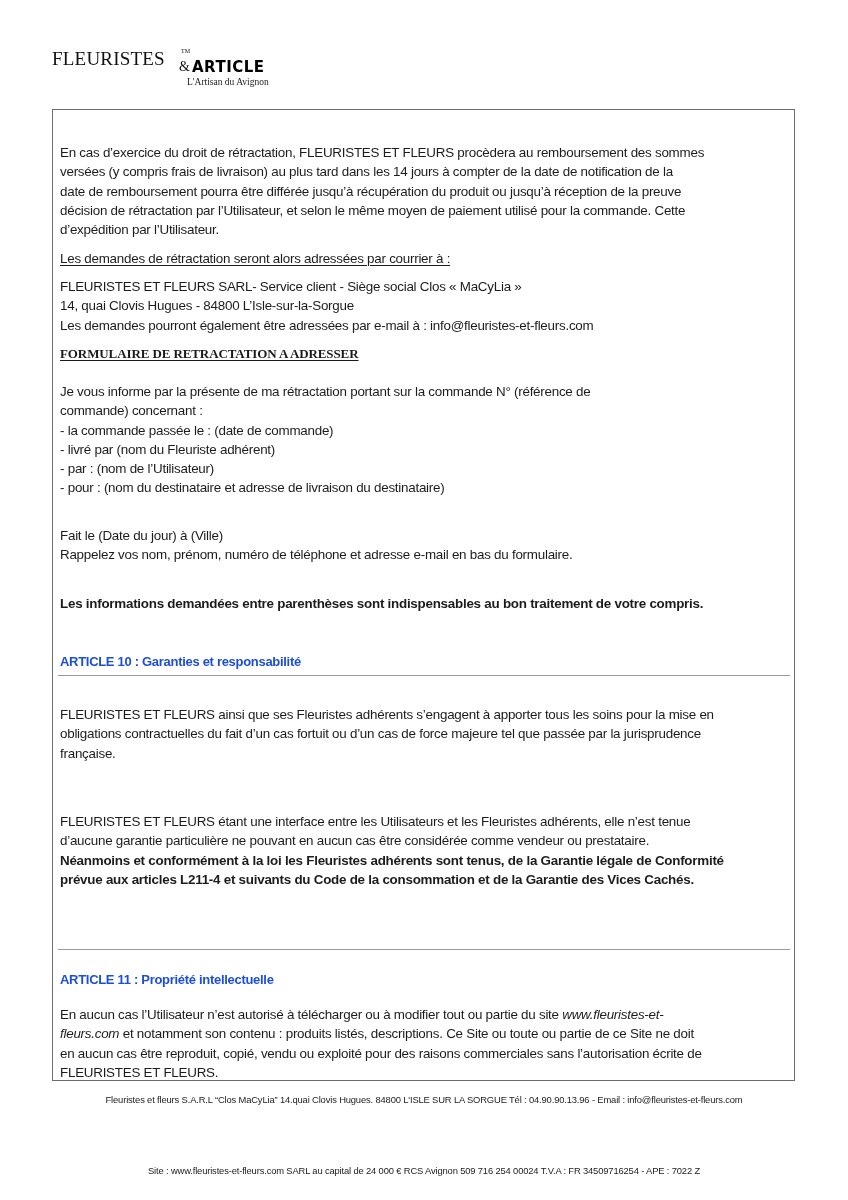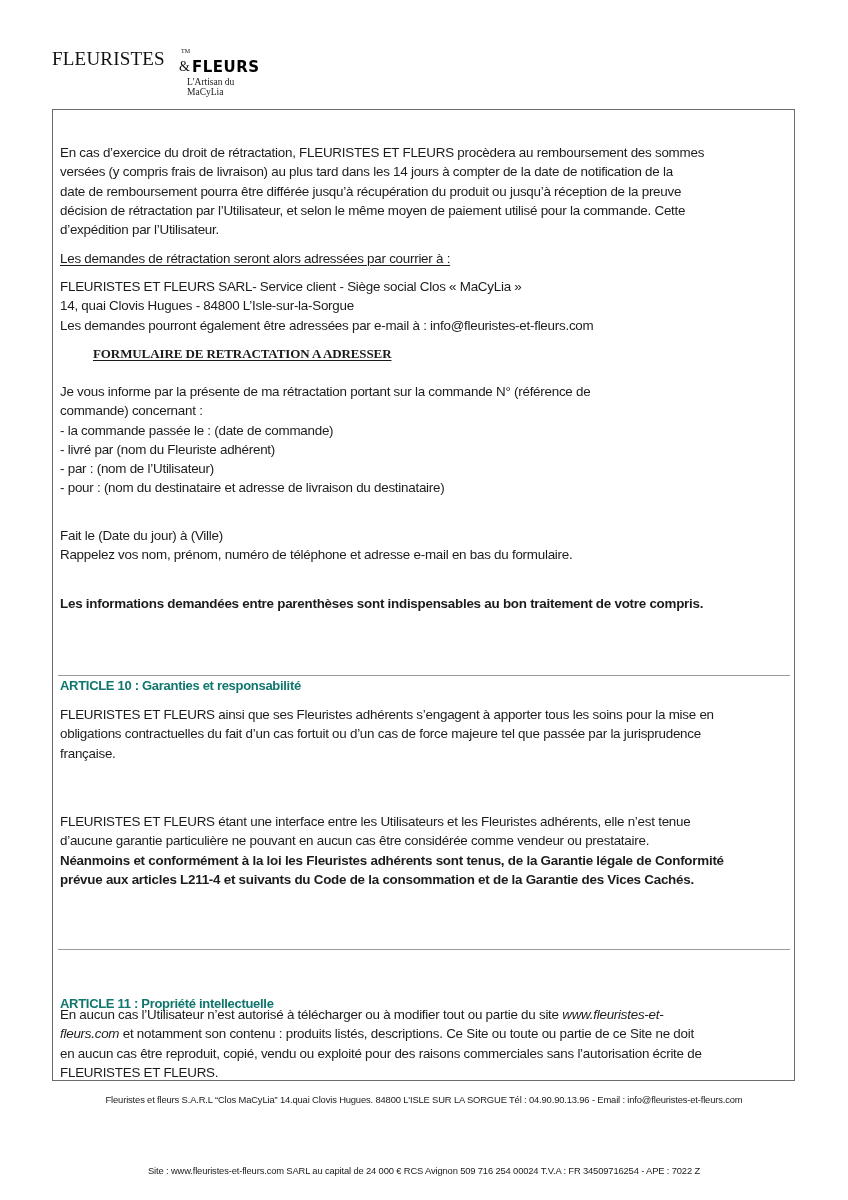--- a/index.html
+++ b/index.html
@@ -107,23 +107,22 @@
   }
 
   .article-heading {
     position: absolute;
     left: 60px;
     width: 730px;
     font-family: "Liberation Sans", sans-serif;
     font-weight: bold;
     font-size: 13px;
     letter-spacing: -0.3px;
-    color: #0f766e;
-    white-space: nowrap;
-    margin-top: 24px;
+    color: #1d4ed8;
+    white-space: nowrap;
   }
   .article-rule {
     position: absolute;
     left: 58px;
     width: 732px;
     height: 0;
     border-top: 1.5px solid #9a9a9a;
   }
 
   .footer {
@@ -138,22 +137,22 @@
     white-space: nowrap;
   }
 </style>
 </head>
 <body>
 
 <div class="logo">
   <span class="brand-main">FLEURISTES</span>
   <span class="tm">TM</span>
   <span class="amp">&amp;</span>
-  <span class="brand-fleurs">FLEURS</span>
-  <span class="tagline">L'Artisan du MaCyLia</span>
+  <span class="brand-fleurs">ARTICLE</span>
+  <span class="tagline">L'Artisan du Avignon</span>
 </div>
 
 <div class="frame"></div>
 
 <div class="txt" style="top:143px;">
   <span class="line">En cas d’exercice du droit de rétractation, FLEURISTES ET FLEURS procèdera au remboursement des sommes</span>
   <span class="line">versées (y compris frais de livraison) au plus tard dans les 14 jours à compter de la date de notification de la</span>
   <span class="line">date de remboursement pourra être différée jusqu’à récupération du produit ou jusqu’à réception de la preuve</span>
   <span class="line">décision de rétractation par l’Utilisateur, et selon le même moyen de paiement utilisé pour la commande. Cette</span>
   <span class="line">d’expédition par l’Utilisateur.</span>
@@ -162,21 +161,21 @@
 <div class="txt" style="top:249px;">
   <span class="line underline">Les demandes de rétractation seront alors adressées par courrier à :</span>
 </div>
 
 <div class="txt" style="top:277px;">
   <span class="line">FLEURISTES ET FLEURS SARL- Service client - Siège social Clos « MaCyLia »</span>
   <span class="line">14, quai Clovis Hugues - 84800 L’Isle-sur-la-Sorgue</span>
   <span class="line">Les demandes pourront également être adressées par e-mail à : info@fleuristes-et-fleurs.com</span>
 </div>
 
-<div class="serif-heading" style="top:346px;margin-left:33px;">FORMULAIRE DE RETRACTATION A ADRESSER</div>
+<div class="serif-heading" style="top:346px;">FORMULAIRE DE RETRACTATION A ADRESSER</div>
 
 <div class="txt" style="top:382px;">
   <span class="line">Je vous informe par la présente de ma rétractation portant sur la commande N° (référence de</span>
   <span class="line">commande) concernant :</span>
   <span class="line">- la commande passée le : (date de commande)</span>
   <span class="line">- livré par (nom du Fleuriste adhérent)</span>
   <span class="line">- par : (nom de l’Utilisateur)</span>
   <span class="line">- pour : (nom du destinataire et adresse de livraison du destinataire)</span>
 </div>
 

